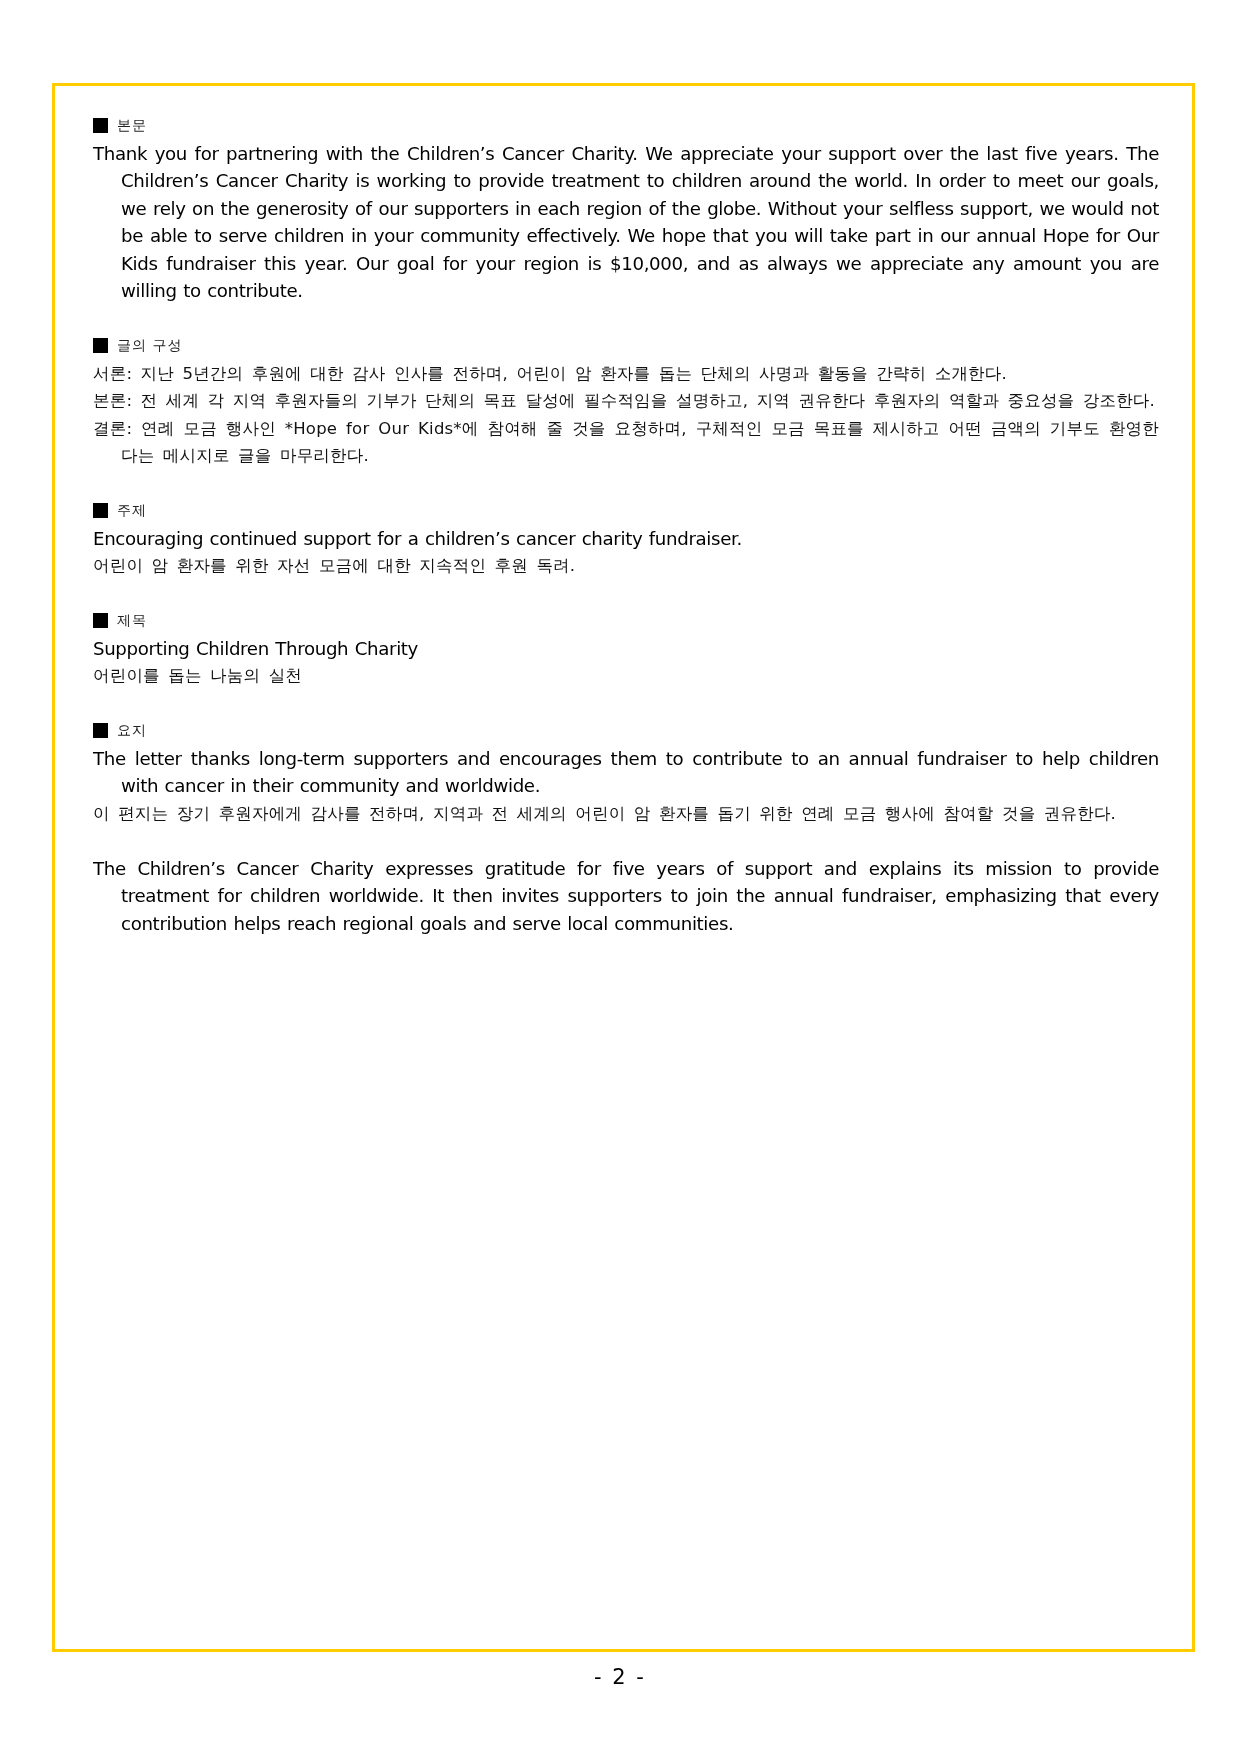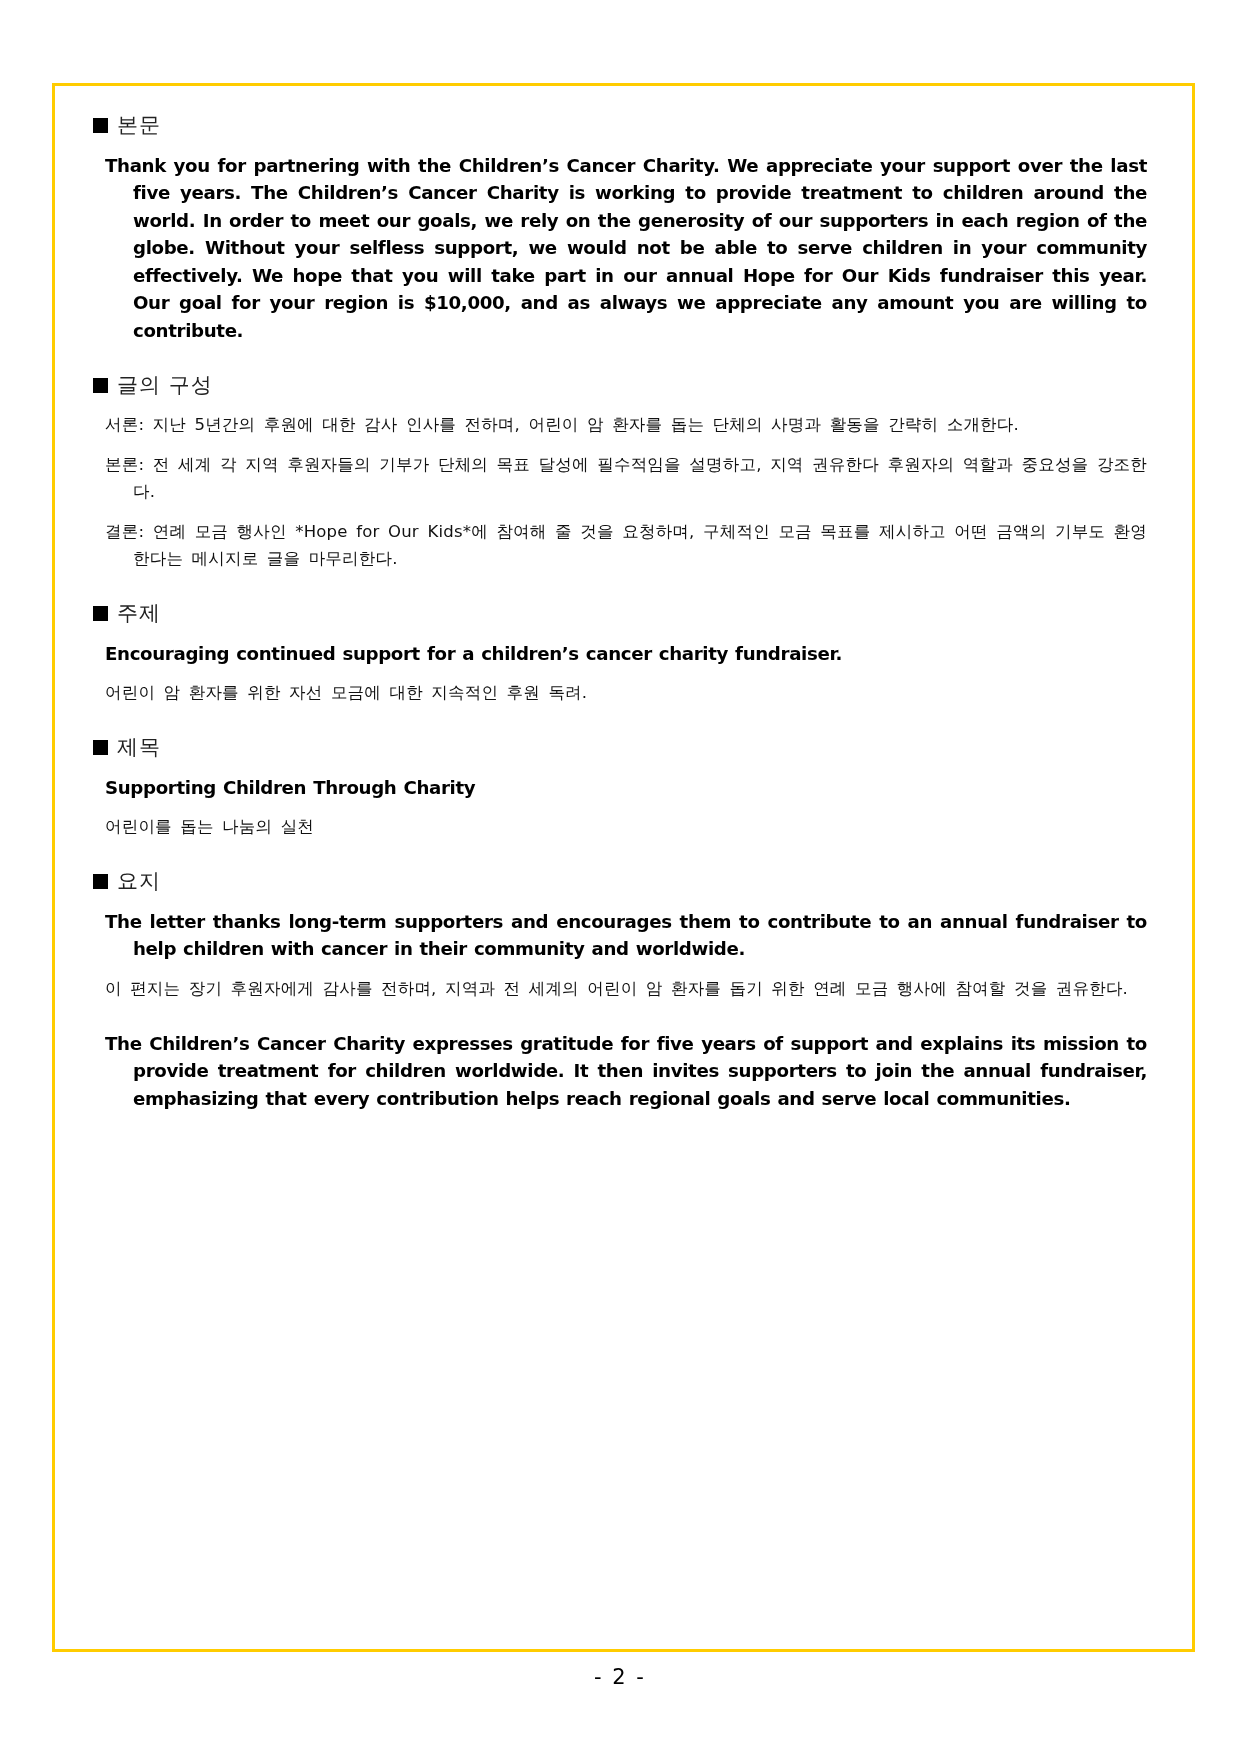--- a/index.html
+++ b/index.html
@@ -13,21 +13,21 @@
     }
     .content {
       position: absolute;
       left: 93px; top: 112px;
       width: 1066px;
       font-family: "DejaVu Sans", "Liberation Sans", sans-serif;
       color: #000;
     }
     .section { margin-bottom: 27.5px; }
     .heading {
-      font-size: 21px;
+      font-size: 14px;
       line-height: 27.5px;
       height: 27.5px;
       display: flex; align-items: center;
       color: #222;
       letter-spacing: 1px;
     }
     .heading .sq {
       display: inline-block;
       width: 15px; height: 15px;
       background: #000;
@@ -36,32 +36,31 @@
     }
     .para-en {
       font-family: "DejaVu Sans", "Liberation Sans", sans-serif;
       font-size: 18.2px;
       line-height: 27.5px;
       text-align: justify;
       padding-left: 28px;
       text-indent: -28px;
       letter-spacing: -0.35px;
       word-spacing: 1px;
-      margin: 12px;
-      font-weight: bold;
+      margin: 0;
     }
     .para-ko {
       font-size: 16.5px;
       line-height: 27.5px;
       text-align: justify;
       padding-left: 28px;
       text-indent: -28px;
       letter-spacing: 0.2px;
       word-spacing: 3px;
-      margin: 12px;
+      margin: 0;
       color: #111;
     }
     .page-number {
       position: absolute;
       left: 0; width: 1240px;
       top: 1662px;
       text-align: center;
       font-family: "DejaVu Sans", "Liberation Sans", sans-serif;
       font-size: 21px;
       line-height: 30px;

